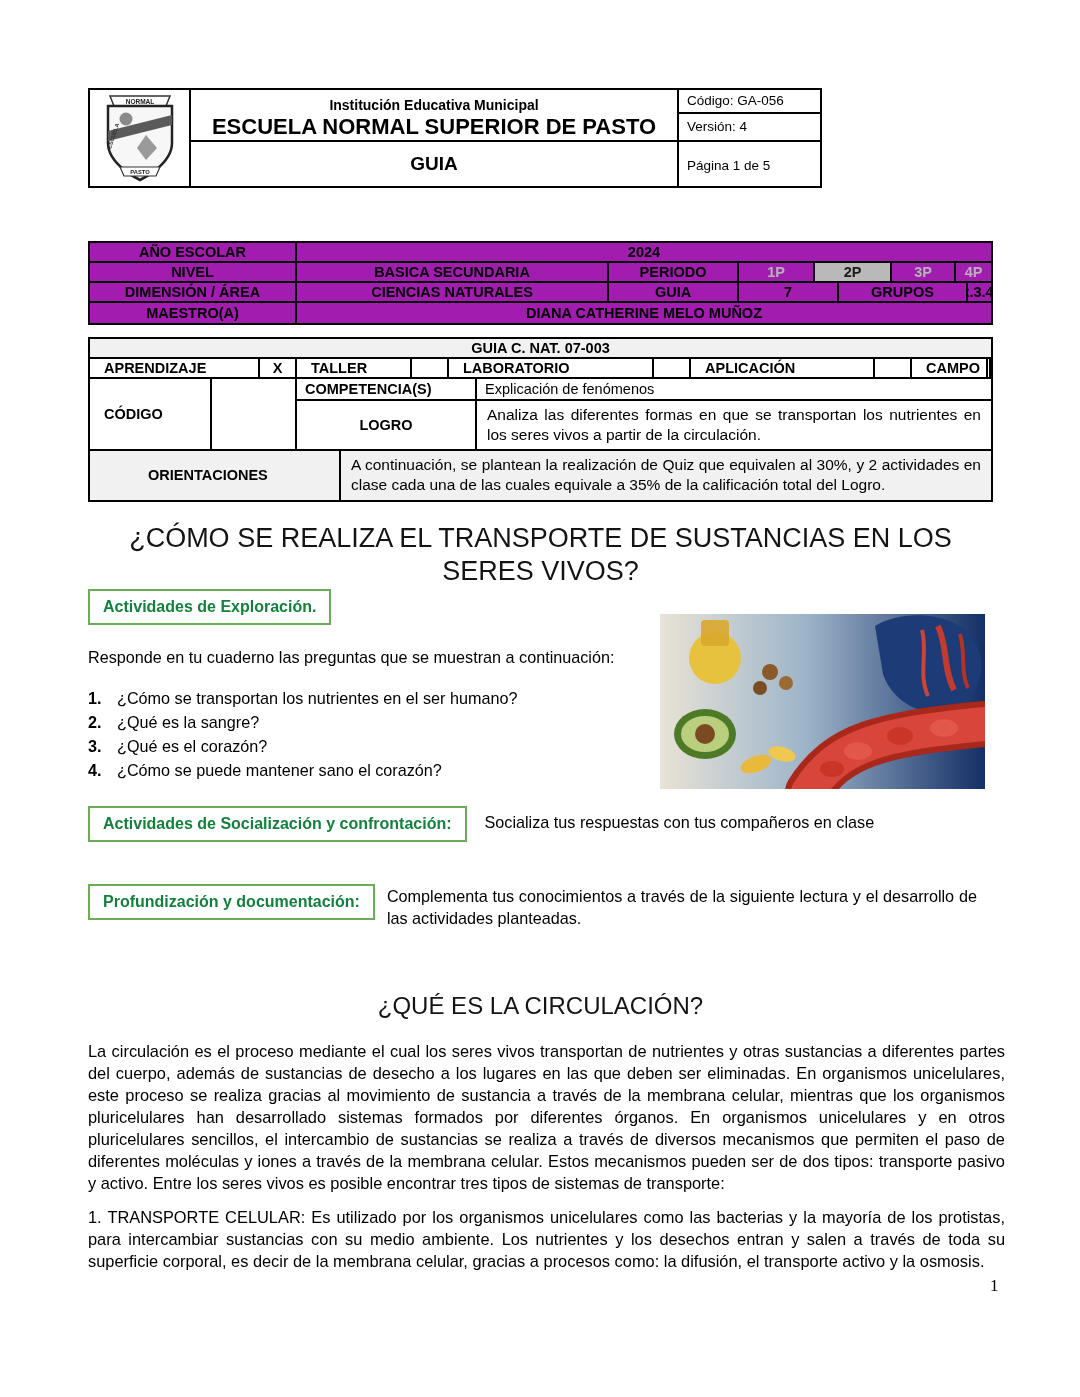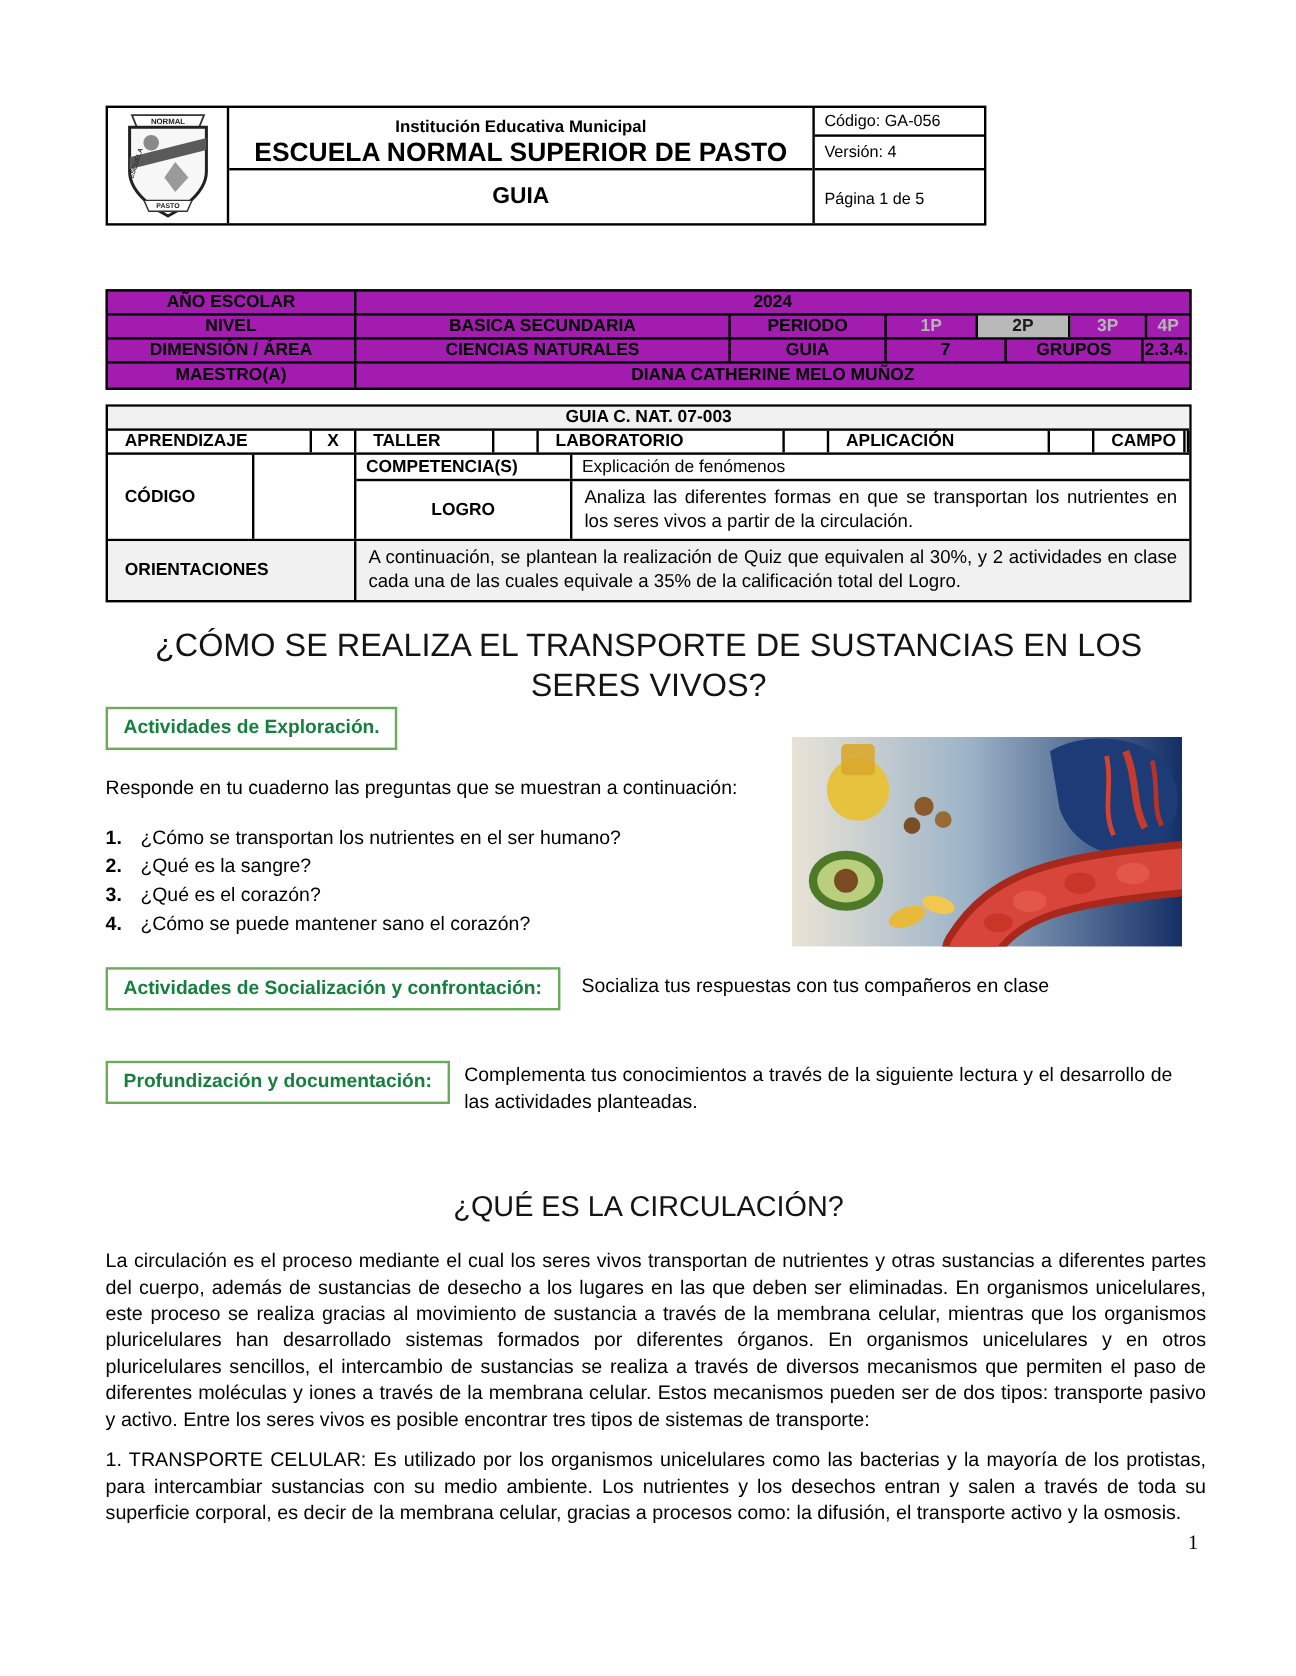--- a/index.html
+++ b/index.html
@@ -21,29 +21,29 @@
   .hdr-rc2 { height:28px; border-bottom:2px solid #000; padding-top:5px; }
   .hdr-rc3 { flex:1; padding-top:16px; }
 
   
   .itable { position:absolute; left:88px; top:241px; width:905px; border:2px solid #000; font-weight:bold; font-size:14.5px; background:#a21caf; }
   .irow { display:flex; border-bottom:2px solid #000; height:20px; }
   .irow:last-child { border-bottom:none; }
   .icell { border-right:2px solid #000; display:flex; align-items:center; justify-content:center; line-height:1; overflow:hidden; white-space:nowrap; }
   .icell:last-child { border-right:none; }
   .w207{width:207px;} .w265{width:312px;} .w130{width:130px;}
-  .w100{width:100px;} .w105{width:114px;} .w76{width:76px;} .w77{width:77px;} .w75{width:64px;}
+  .w100{width:100px;} .w105{width:129px;} .w76{width:76px;} .w77{width:77px;} .w75{width:64px;}
   .wfill{flex:1;}
   .per-in { color:#b5b5b5; }
   .per-act { background:#b9b9b9; color:#1a1a1a; }
 
   
   .gtable { position:absolute; left:88px; top:337px; width:905px; border:2px solid #000; font-size:14.5px; background:#fff; }
   .grow { display:flex; border-bottom:2px solid #000; }
-  .grow:last-child { border-bottom:none; }
+  .grow:last-child { border-bottom:none;padding-left:44px; }
   .gcell { border-right:2px solid #000; }
   .g-title { height:20px; background:#f1f1f1; }
   .g-title .t { flex:1; display:flex; align-items:center; justify-content:center; font-weight:bold; }
   .g-check { height:20px; }
   .g-check .gcell { display:flex; align-items:center; line-height:1; }
   .g-lab { font-weight:bold; padding-left:14px; }
   .g-x { justify-content:center; font-weight:bold; padding-left:0; }
   .w170{width:170px;} .w37{width:37px;} .w115{width:115px;} .w205{width:205px;} .w160{width:184px;}
   .w122{width:122px;} .w85{width:85px;} .w180{width:180px;}
   .gmid { min-height:68px; }

